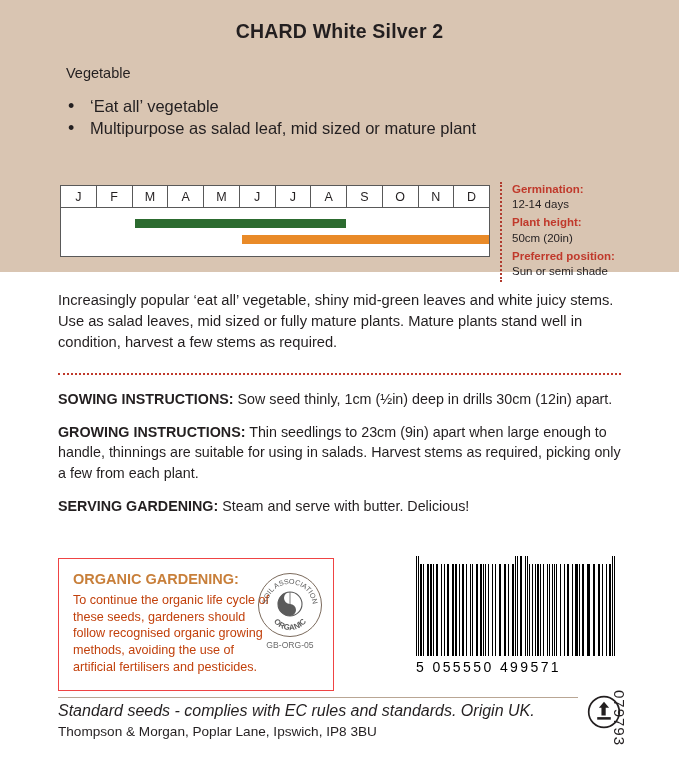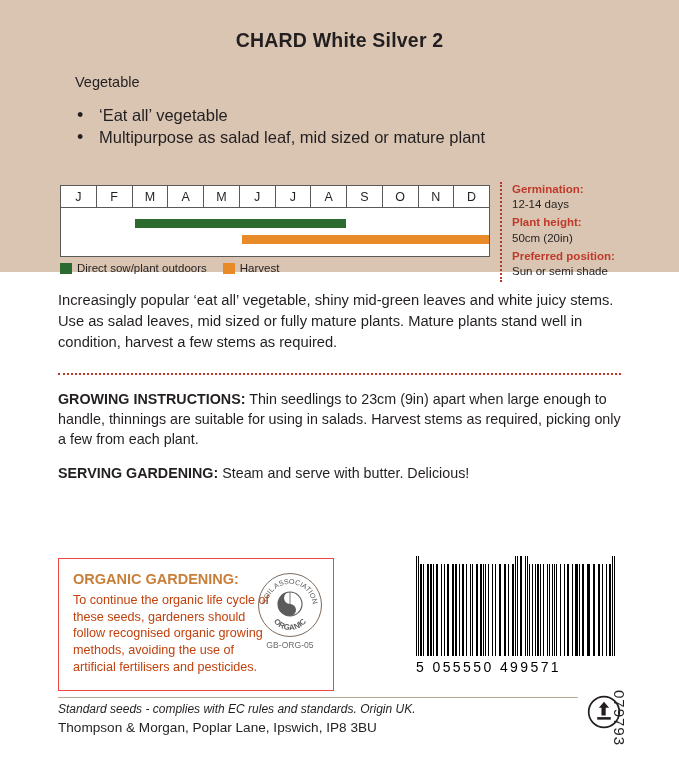--- a/index.html
+++ b/index.html
@@ -17,21 +17,21 @@
   }
   .packet {
     width: 679px;
     height: 758px;
     position: relative;
     background: #ffffff;
   }
   
   .top-band {
     background: #d9c5b2;
-    padding: 9px;
+    padding: 0;
     position: relative;
     height: 272px;
     box-sizing: border-box;
   }
   .title {
     text-align: center;
     font-size: 19.5px;
     font-weight: bold;
     color: #231f20;
     padding-top: 20px;
@@ -246,21 +246,21 @@
     position: absolute;
     left: 58px;
     top: 697px;
     width: 520px;
   }
   .footer .rule {
     border-top: 1px solid #b9a694;
     margin-bottom: 4px;
   }
   .footer .small-italic {
-    font-size: 12px;
+    font-size: 16px;
     font-style: italic;
     color: #231f20;
     margin-bottom: 3px;
   }
   .footer .addr {
     font-size: 13.6px;
     color: #231f20;
     line-height: 1.34;
   }
   
@@ -314,46 +314,39 @@
           <th>D</th>
         </tr>
         <tr>
           <td class="track" colspan="12">
             <div class="bar" id="bar-sow" style="left: 73.6667px; width: 211px; top: 11px; background: rgb(44, 107, 47);"></div>
             <div class="bar" id="bar-harvest" style="left: 181.167px; width: 246.833px; top: 27px; background: rgb(233, 138, 40);"></div>
           </td>
         </tr>
       </tbody>
         </table>
-      <div class="legend">
-        <span class="item">
-          <span class="swatch" id="sw-sow" style="background: rgb(44, 107, 47);"></span>
-          <span>Direct sow/plant outdoors</span>
-        </span>
-        <span class="item">
-          <span class="swatch" id="sw-harvest" style="background: rgb(233, 138, 40);"></span>
-          <span>Harvest</span>
-        </span>
-      </div>
     </div>
 
     <div class="info-col">
       <div class="lbl">Germination:</div>
       <div class="val">12-14 days</div>
       <div class="lbl">Plant height:</div>
       <div class="val">50cm (20in)</div>
       <div class="lbl">Preferred position:</div>
       <div class="val">Sun or semi shade</div>
     </div>
   </div>
 
   <div class="body">
     <div class="intro">Increasingly popular ‘eat all’ vegetable, shiny mid-green leaves and white juicy stems. Use as salad leaves, mid sized or fully mature plants. Mature plants stand well in condition, harvest a few stems as required.</div>
     <div class="dotted-sep"></div>
 
+    <div class="instr">
+      <b>SOWING INSTRUCTIONS:</b><span> Sow seed thinly, 1cm (½in) deep in drills 30cm (12in) apart.</span>
+    </div>
     <div class="instr">
       <b>GROWING INSTRUCTIONS:</b><span> Thin seedlings to 23cm (9in) apart when large enough to handle, thinnings are suitable for using in salads. Harvest stems as required, picking only a few from each plant.</span>
     </div>
     <div class="instr">
       <b>SERVING GARDENING:</b><span>  Steam and serve with butter. Delicious!</span>
     </div>
   </div>
 
   <div class="organic-row">
     <div class="organic-box">

